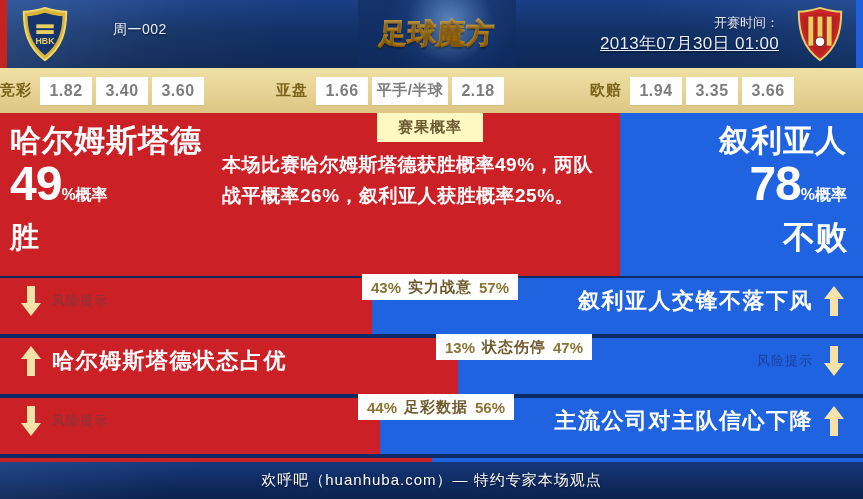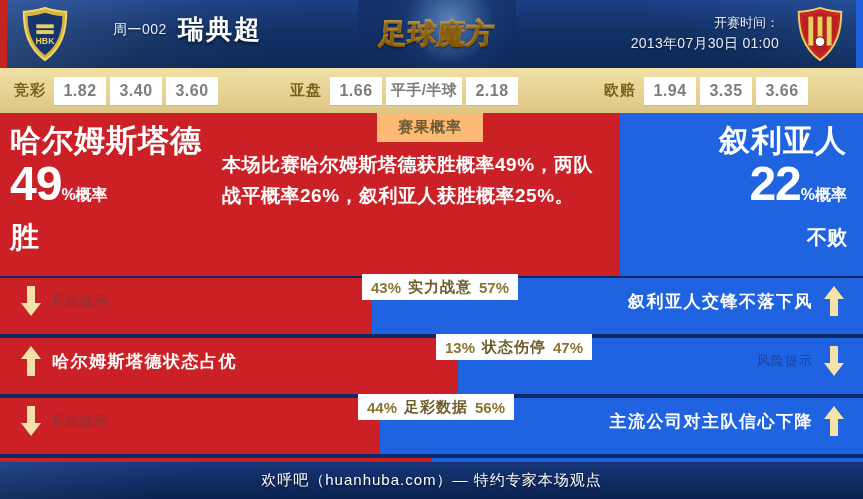--- a/index.html
+++ b/index.html
@@ -59,41 +59,41 @@
     -webkit-background-clip:text;background-clip:text;color:transparent;
     -webkit-text-stroke:1px rgba(120,70,0,.55);
     text-shadow:0 2px 2px rgba(0,0,0,.45);
     transform:skewX(-4deg);
   }
   .kick{
     position:absolute;right:84px;top:12px;z-index:5;text-align:right;
     color:#e8eefb;font-size:13px;line-height:21px;
     text-shadow:0 1px 2px rgba(0,0,0,.6);
   }
-  .kick .d2{font-size:14px;letter-spacing:.3px;}
+  .kick .d2{font-size:17px;letter-spacing:.3px;text-decoration:underline;}
 
   
   .odds{
     position:absolute;left:0;top:68px;width:863px;height:45px;
     background:linear-gradient(180deg,#efe0a4 0%,#e6d294 55%,#ddc684 100%);
     display:flex;align-items:center;
   }
   .odds-group{display:flex;align-items:center;}
   .odds-label{
     color:#7a6219;font-size:15px;font-weight:bold;letter-spacing:1px;
     margin:0 8px 0 0;white-space:nowrap;
   }
   .odds-cell{
     background:#ffffff;color:#7d7d7d;font-weight:bold;font-size:16px;
     height:28px;min-width:52px;margin-right:4px;
     display:flex;align-items:center;justify-content:center;
     letter-spacing:.5px;box-shadow:0 1px 0 rgba(0,0,0,.07);
   }
   .odds-cell.wide{min-width:76px;font-size:15px;}
-  .g1{margin-left:14px;}
+  .g1{}
   .g2{margin-left:68px;}
   .g3{margin-left:82px;}
 
   
   .prob{
     position:absolute;left:0;top:113px;width:863px;height:163px;
   }
   .prob-red{
     position:absolute;left:0;top:0;width:620px;height:163px;
     background:#cb2026;
@@ -109,25 +109,25 @@
   .home-pct{font-size:48px;font-weight:bold;line-height:50px;letter-spacing:-1px;}
   .home-pct .u{font-size:16px;font-weight:bold;letter-spacing:0;}
   .home-res{font-size:29px;font-weight:bold;line-height:34px;}
 
   .away-block{
     position:absolute;right:16px;top:10px;width:215px;color:#fff;text-align:right;
   }
   .away-name{font-size:31px;font-weight:bold;letter-spacing:1px;line-height:36px;}
   .away-pct{font-size:48px;font-weight:bold;line-height:50px;letter-spacing:-1px;}
   .away-pct .u{font-size:16px;font-weight:bold;letter-spacing:0;}
-  .away-res{font-size:20px;font-weight:bold;line-height:34px;}
+  .away-res{font-size:32px;font-weight:bold;line-height:34px;}
 
   .prob-title{
     position:absolute;left:377px;top:0;width:106px;height:29px;
-    background:#fdba74;color:#6c5a33;font-size:15px;font-weight:bold;
+    background:#fef9c3;color:#6c5a33;font-size:15px;font-weight:bold;
     display:flex;align-items:center;justify-content:center;letter-spacing:1px;
     z-index:4;
   }
   .prob-desc{
     position:absolute;left:222px;top:36px;width:390px;color:#fff;
     font-size:19px;font-weight:bold;line-height:31px;letter-spacing:.5px;
     z-index:3;
   }
 
   
@@ -148,21 +148,21 @@
   .center-tag .pct{color:#8a7434;}
   .center-tag .nm{color:#6d5b2c;letter-spacing:1px;}
 
   .side{
     position:absolute;top:0;height:46px;display:flex;align-items:center;gap:10px;
   }
   .side.left{left:20px;}
   .side.right{right:18px;}
   .hint{color:#7a3a3a;font-size:13px;letter-spacing:1px;white-space:nowrap;}
   .hint.on-blue{color:#1b3f9e;}
-  .big{color:#ffffff;font-size:17px;font-weight:bold;letter-spacing:1.5px;white-space:nowrap;}
+  .big{color:#ffffff;font-size:22px;font-weight:bold;letter-spacing:1.5px;white-space:nowrap;}
 
   .arw{width:22px;height:34px;display:block;}
 
   
   .footer{
     position:absolute;left:0;bottom:0;width:863px;height:37px;
     background:linear-gradient(180deg,#16377a 0%,#102c63 50%,#0a224e 100%);
     display:flex;align-items:center;justify-content:center;
     overflow:hidden;
   }
@@ -189,21 +189,20 @@
 
     <svg class="crest crest-home" viewBox="0 0 60 60">
       <path d="M30 3 C40 6 48 7 52 7 C52 26 48 44 30 57 C12 44 8 26 8 7 C12 7 20 6 30 3 Z" fill="#d8b43a" stroke="#f0d86a" stroke-width="2"></path>
       <path d="M30 8 C38 10.5 45 11.5 48 11.5 C48 26 44.5 41 30 52 C15.5 41 12 26 12 11.5 C15 11.5 22 10.5 30 8 Z" fill="#16356f"></path>
       <rect x="21" y="20" width="18" height="4" fill="#e8cf62"></rect>
       <rect x="21" y="26" width="18" height="4" fill="#e8cf62"></rect>
       <text x="30" y="40" font-size="9" fill="#e8cf62" text-anchor="middle" font-family="'Liberation Sans',sans-serif" font-weight="bold">HBK</text>
     </svg>
 
     <div class="match-no">周一002</div>
-    <div class="league">瑞典超</div>
 
     <div class="brand">
       <span class="brand-text">足球魔方</span>
     </div>
 
     <div class="kick">
       <div>开赛时间：</div>
       <div class="d2">2013年07月30日 01:00</div>
     </div>
 
@@ -243,21 +242,21 @@
     <div class="prob-blue"></div>
 
     <div class="home-block">
       <div class="home-name">哈尔姆斯塔德</div>
       <div class="home-pct"><span>49</span><span class="u">%概率</span></div>
       <div class="home-res">胜</div>
     </div>
 
     <div class="away-block">
       <div class="away-name">叙利亚人</div>
-      <div class="away-pct"><span>22</span><span class="u">%概率</span></div>
+      <div class="away-pct"><span>78</span><span class="u">%概率</span></div>
       <div class="away-res">不败</div>
     </div>
 
     <div class="prob-title">赛果概率</div>
     <div class="prob-desc">本场比赛哈尔姆斯塔德获胜概率49%，两队战平概率26%，叙利亚人获胜概率25%。</div>
   </div>
 
   <div class="rows">
 
     <div class="row row1">

